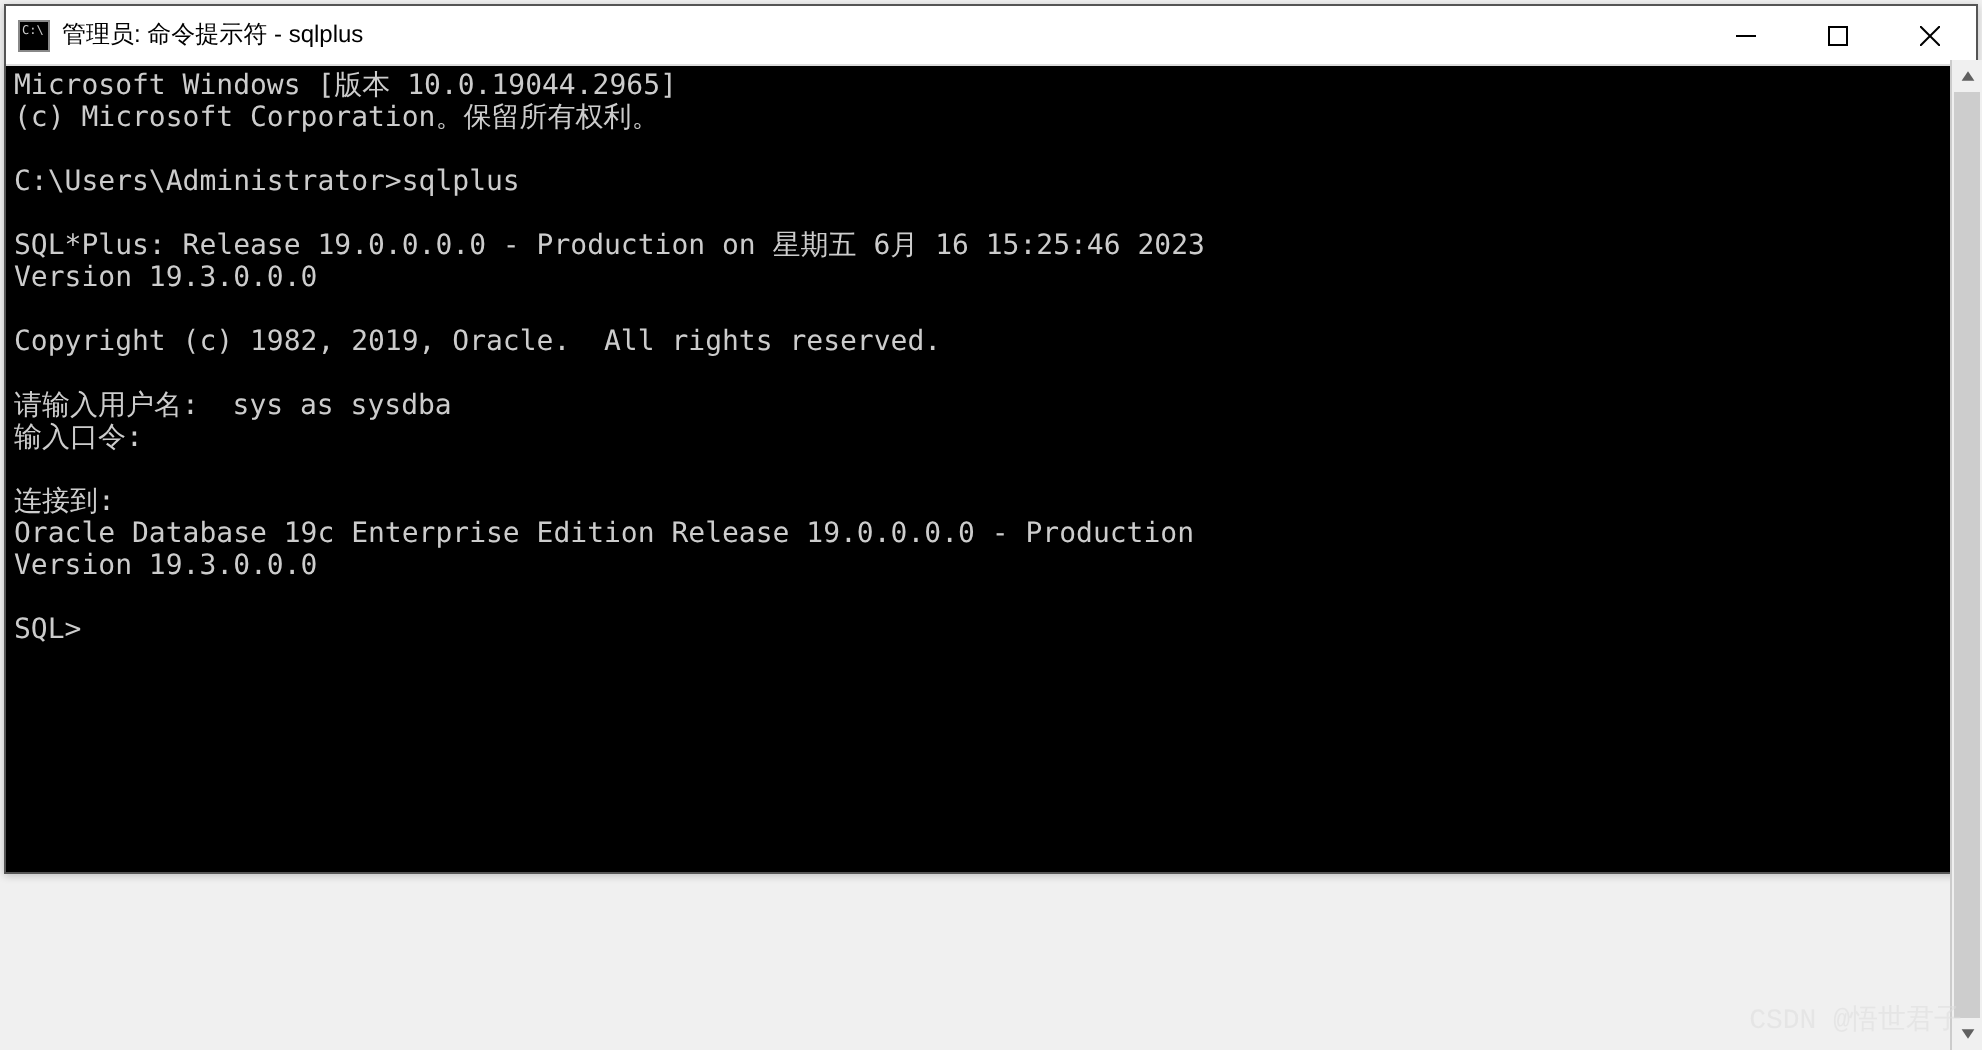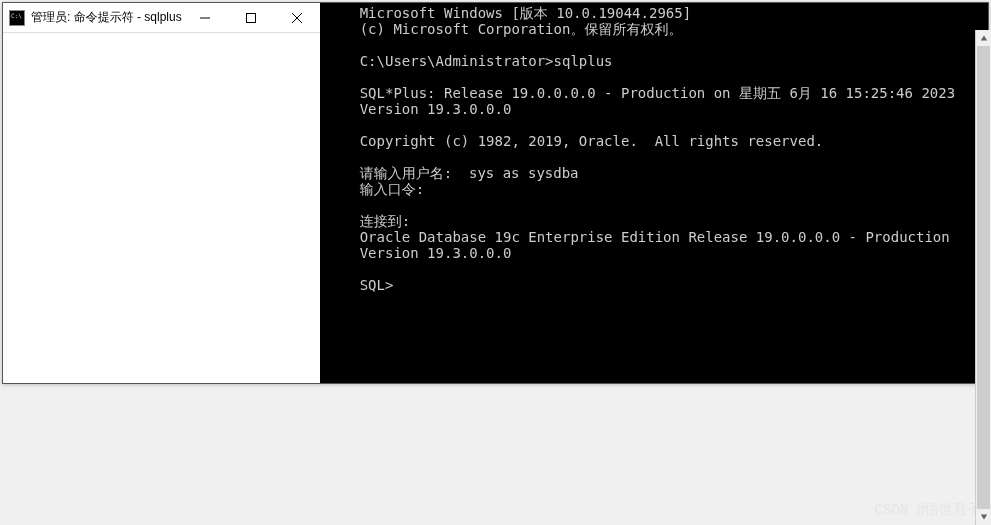--- a/index.html
+++ b/index.html
@@ -10,26 +10,26 @@
     body {
       width: 991px;
       height: 525px;
       background: #f0f0f0;
       font-family: "Segoe UI", Tahoma, sans-serif;
       position: relative;
       overflow: hidden;
     }
     .window {
       width: 987px;
-      height: 382px;
+      height: 435px;
       margin: 2px;
       background: #fff;
       border: 1px solid #555;
       display: flex;
-      flex-direction: row;
+      flex-direction: column;
       box-shadow: 0 1px 4px rgba(0,0,0,0.2);
     }
     .titlebar {
       height: 30px;
       background: #fff;
       display: flex;
       align-items: center;
       padding-left: 6px;
       border-bottom: 1px solid #ddd;
       font-size: 12px;
@@ -86,21 +86,20 @@
       font-family: "NSimSun", "SimSun", "Consolas", monospace;
       font-size: 14px;
       line-height: 16px;
       padding: 2px 4px;
       white-space: pre;
       overflow: hidden;
       position: relative;
     }
     .terminal-line {
       min-height: 16px;
-      margin-left: 36px;
     }
     .watermark {
       position: absolute;
       bottom: 6px;
       right: 10px;
       color: rgba(220, 220, 220, 0.55);
       font-size: 14px;
       font-family: Liberation Mono, monospace;
       pointer-events: none;
     }

